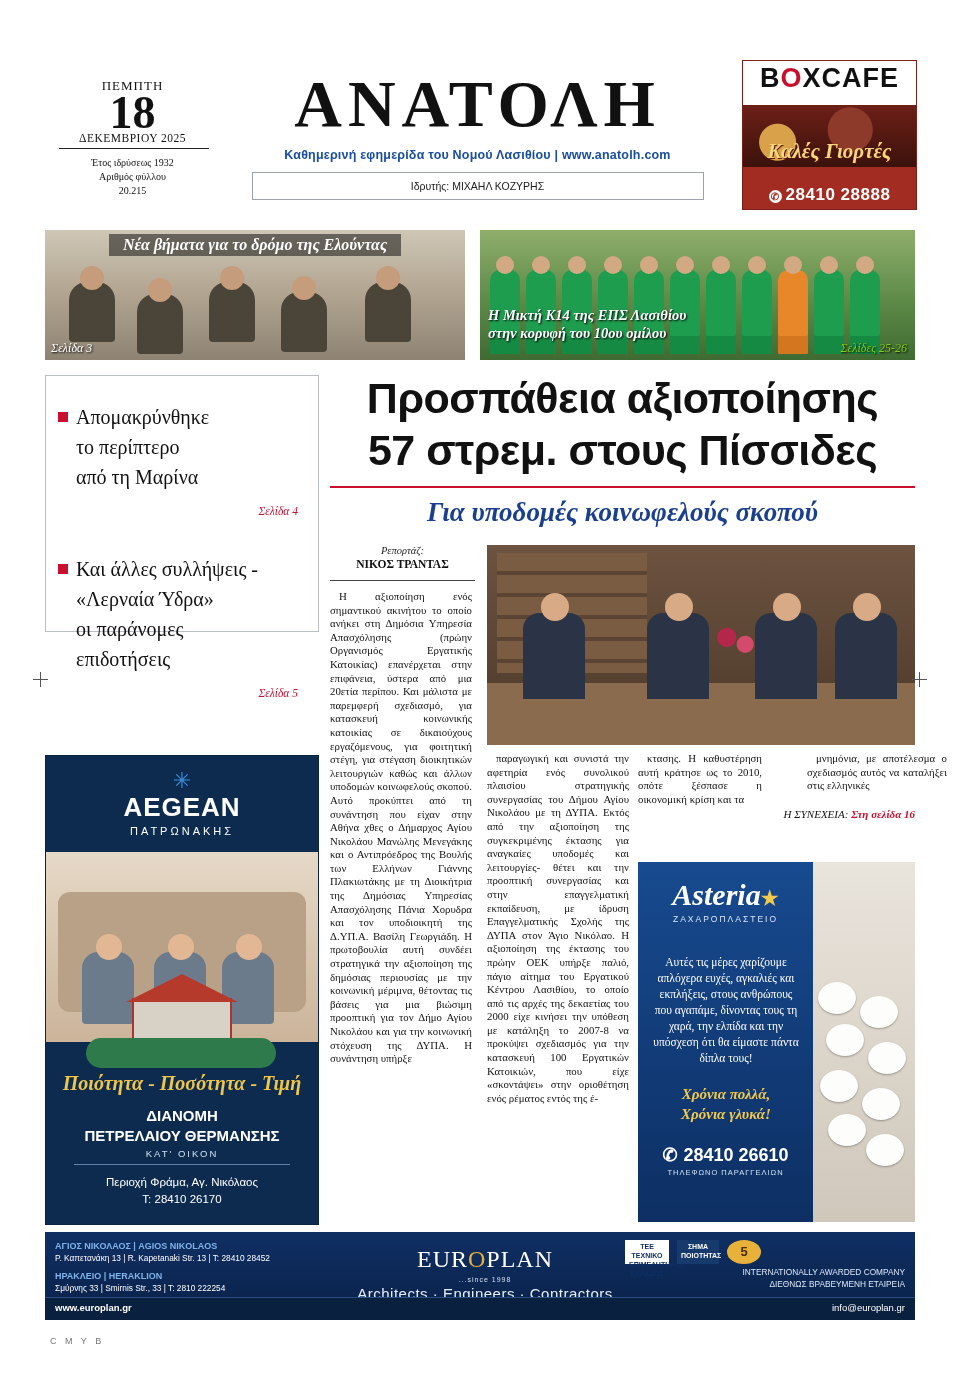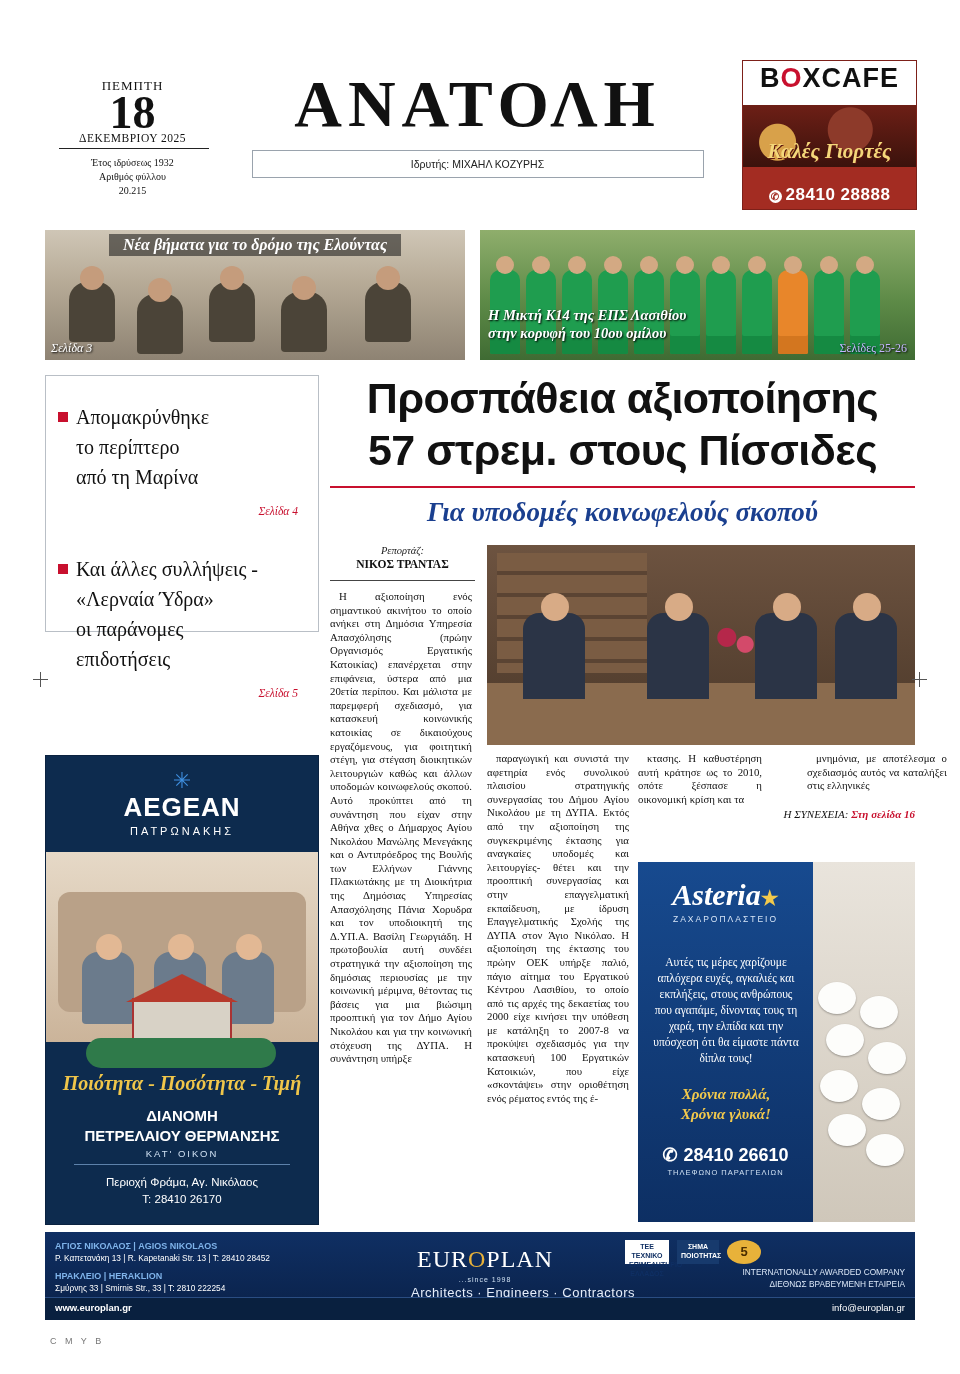--- a/index.html
+++ b/index.html
@@ -45,21 +45,21 @@
   .tl-banner b{display:inline-block;background:rgba(20,20,20,.55);color:#fff;font-family:"Liberation Serif",serif;font-style:italic;font-size:16px;padding:2px 14px;}
   .tl-page{position:absolute;left:6px;bottom:4px;color:#fff;font-family:"Liberation Serif",serif;font-style:italic;font-size:12px;text-shadow:1px 1px 2px #000;}
 
   .teaser-right{position:absolute;left:480px;top:230px;width:435px;height:130px;overflow:hidden;background:#2f5e2a;}
   .tr-img{position:absolute;inset:0;background:linear-gradient(180deg,#8fae6c 0%,#5d8a47 55%,#3f6b33 100%);}
   .tr-team{position:absolute;left:6px;bottom:6px;width:423px;height:92px;}
   .tr-team span{position:absolute;bottom:0;width:30px;height:84px;background:#1f9d4f;border-radius:10px 10px 2px 2px;box-shadow:inset 0 -18px 0 #158a42;}
   .tr-team span i{position:absolute;left:6px;top:-14px;width:18px;height:18px;border-radius:50%;background:#d3a983;display:block;}
   .tr-team span.ora{background:#e8862a;box-shadow:inset 0 -18px 0 #d3761f;}
   .tr-cap{position:absolute;left:8px;top:76px;width:330px;color:#fff;font-family:"Liberation Serif",serif;font-style:italic;font-weight:bold;font-size:14.5px;line-height:18px;text-shadow:1px 1px 2px #000;}
-  .tr-page{position:absolute;right:8px;bottom:4px;color:#c4b5fd;font-family:"Liberation Serif",serif;font-size:12px;text-shadow:1px 1px 2px #000;}
+  .tr-page{position:absolute;right:8px;bottom:4px;color:#84cc16;font-family:"Liberation Serif",serif;font-style:italic;font-size:12px;text-shadow:1px 1px 2px #000;}
 
   
   .leadbox{position:absolute;left:45px;top:375px;width:272px;height:255px;border:1px solid #b9bfc6;background:#fff;}
   .lead-item{position:relative;padding:0 14px 0 30px;font-family:"Liberation Serif",serif;font-size:20px;line-height:30px;color:#111;}
   .lead-item:first-child{margin-top:26px;}
   .lead-item+ .lead-item{margin-top:28px;}
   .lead-item .bullet{position:absolute;left:12px;top:10px;width:10px;height:10px;background:#c8102e;}
   .lead-page{text-align:right;color:#c8102e;font-size:11.5px;font-family:"Liberation Serif",serif;font-style:italic;margin-top:4px;padding-right:6px;}
 
   
@@ -125,21 +125,21 @@
   .as-label{position:absolute;left:0;top:306px;width:175px;text-align:center;color:#cfe0f2;font-size:7.5px;letter-spacing:1px;}
 
   
   .footerad{position:absolute;left:45px;top:1232px;width:870px;height:88px;background:linear-gradient(180deg,#0f2f63 0%,#0a2148 100%);color:#fff;overflow:hidden;}
   .fa-left{position:absolute;left:10px;top:8px;width:255px;font-size:8.3px;line-height:12px;}
   .fa-left .city{color:#7fb3ea;font-weight:bold;font-size:9px;}
   .fa-center{position:absolute;left:290px;top:10px;width:300px;text-align:center;}
   .fa-center .ep{font-family:"Liberation Serif",serif;font-weight:normal;font-size:24px;letter-spacing:1px;line-height:34px;}
   .fa-center .ep .o{color:#e8b23a;}
   .fa-center .since{font-size:7px;color:#cfe0f2;letter-spacing:1px;}
-  .fa-center .tagline{font-size:13px;color:#e6eefb;letter-spacing:.5px;margin-top:2px;text-align:right;}
+  .fa-center .tagline{font-size:15px;color:#e6eefb;letter-spacing:.5px;margin-top:2px;}
   .fa-right{position:absolute;right:10px;top:34px;width:290px;text-align:right;font-size:8.3px;line-height:12px;color:#dbe7f7;}
   .fa-badges{position:absolute;right:150px;top:8px;width:140px;height:26px;}
   .badge{position:absolute;top:0;height:24px;background:#fff;color:#0f2f63;font-size:7px;font-weight:bold;text-align:center;line-height:9px;padding:2px 4px;box-sizing:border-box;}
   .badge.b1{right:96px;width:44px;}
   .badge.b2{right:46px;width:42px;background:#173a6d;color:#fff;}
   .badge.b3{right:4px;width:34px;border-radius:50%;background:#e8b23a;color:#4a2d00;font-size:13px;line-height:20px;}
   .fa-bar{position:absolute;left:0;bottom:0;width:100%;height:22px;background:#09203f;border-top:1px solid #27existing;}
   .fa-bar{border-top:1px solid #2a4d82;}
   .fa-bar .site{position:absolute;left:10px;top:4px;font-size:9.5px;font-weight:bold;}
   .fa-bar .mid{position:absolute;left:0;top:5px;width:100%;text-align:center;font-size:8.6px;letter-spacing:.3px;}
@@ -168,20 +168,21 @@
     </div>
     <div class="date-rule"></div>
     <div class="founded">
       <div>Έτος ιδρύσεως 1932</div>
       <div>Αριθμός φύλλου</div>
       <div>20.215</div>
     </div>
 
     <div class="title-wrap">
       <div class="paper-title">ΑΝΑΤΟΛΗ</div>
+      <div class="subtitle">Καθημερινή εφημερίδα του Νομού Λασιθίου | www.anatolh.com</div>
       <div class="founder-box">Ιδρυτής: ΜΙΧΑΗΛ ΚΟΖΥΡΗΣ</div>
     </div>
 
     <div class="boxcafe">
       <div class="bc-strip"></div>
       <div class="bc-logo"><span>B</span><span class="o">O</span><span>XCAFE</span></div>
       <div class="bc-img"></div>
       <div class="bc-greet">Καλές Γιορτές</div>
       <div class="bc-phone"><span class="ph">✆</span><span>28410 28888</span></div>
     </div>

